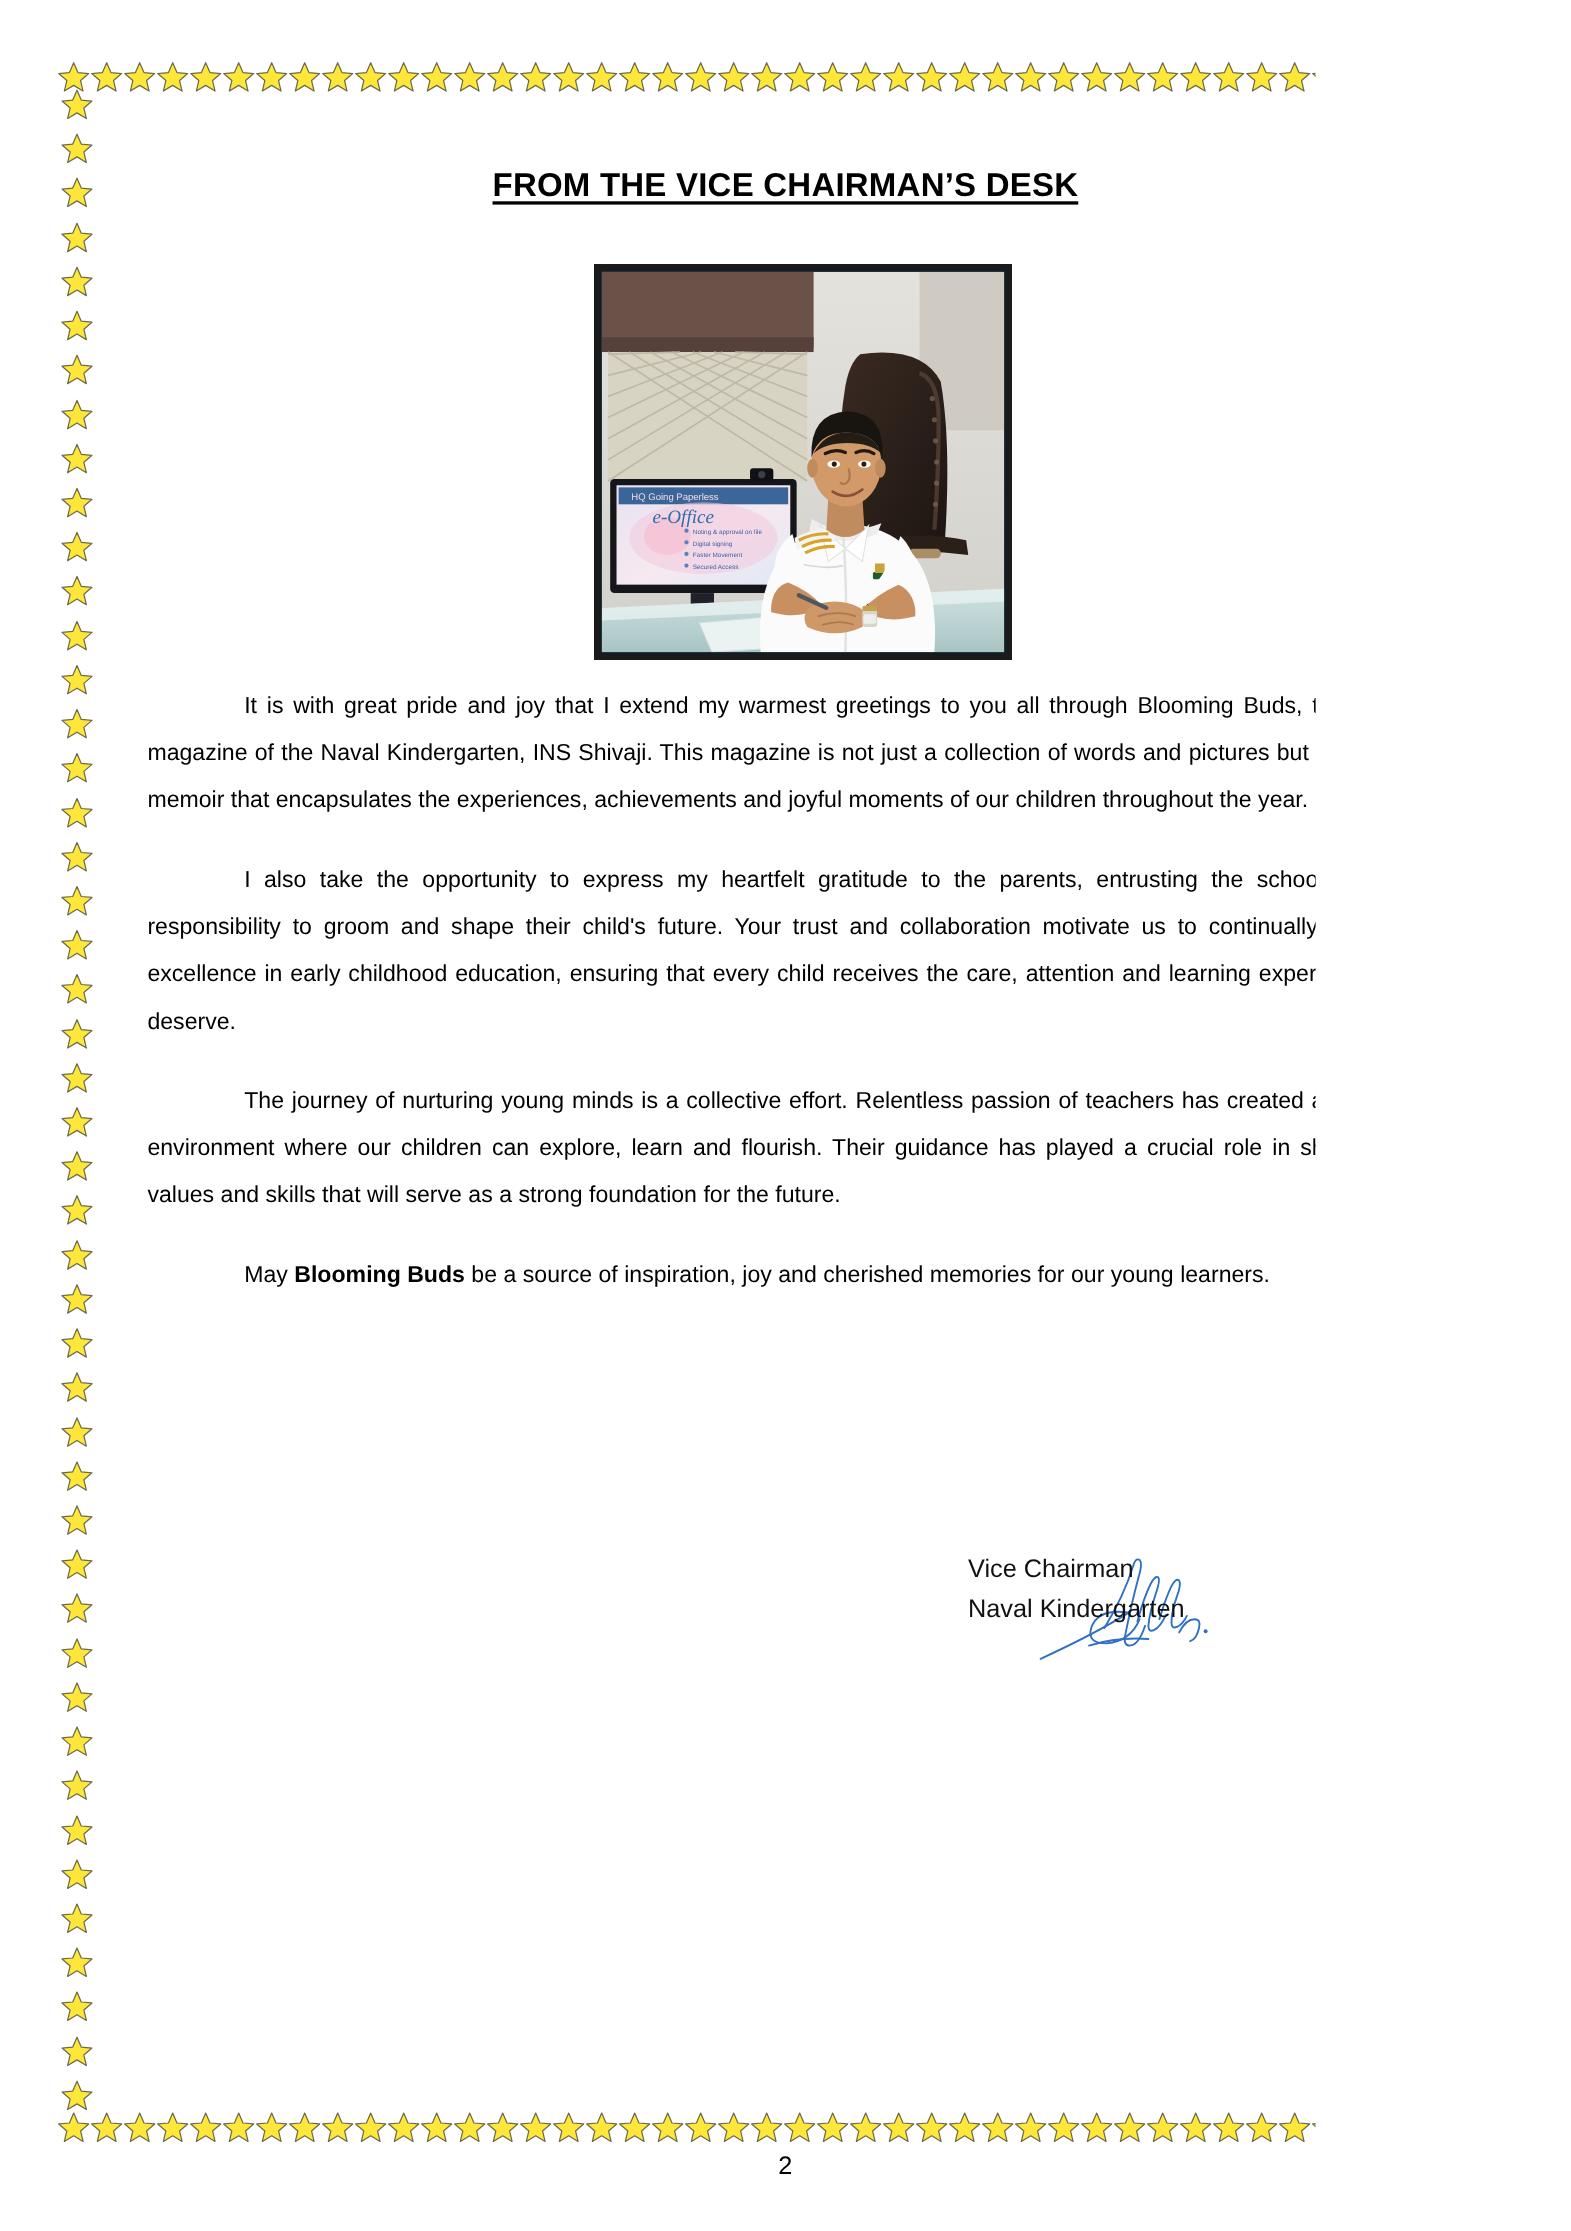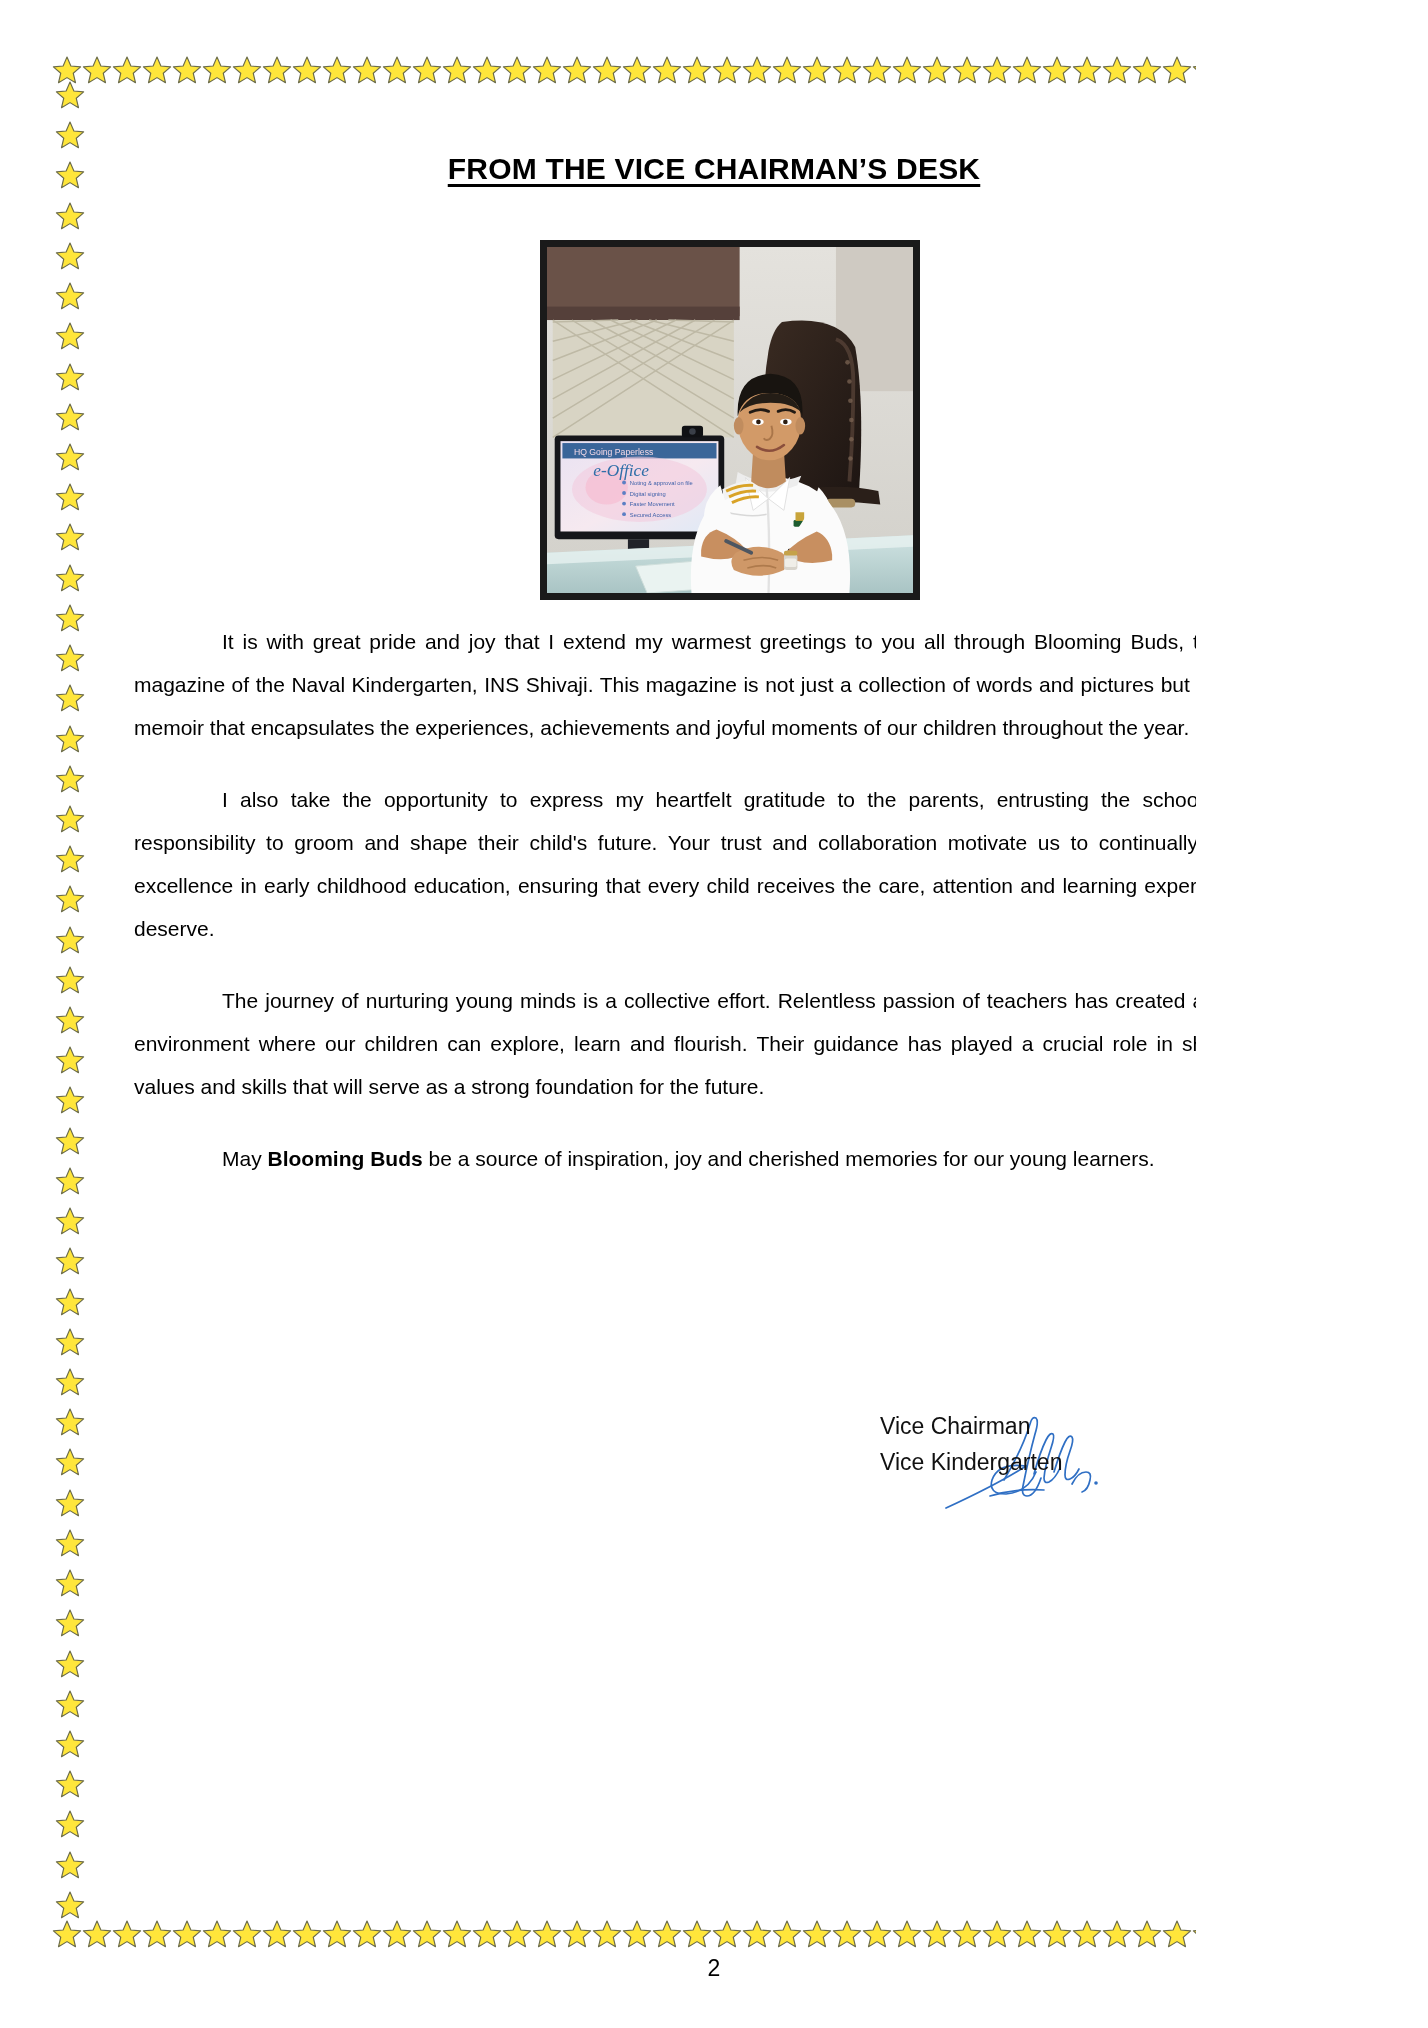--- a/index.html
+++ b/index.html
@@ -852,18 +852,18 @@
         <path d="M124 72 q6 -20 11 -30 q4 -8 7 -5 q2 3 -2 14 q-5 14 -5 24 q0 6 5 4 q5 -2 9 -10"></path>
         <path d="M142 84 q6 -12 14 -12 q6 0 4 8 q-2 10 -8 12"></path>
         <circle cx="166" cy="83" r="1.8" fill="#2f6fc4" stroke="none"></circle>
         <path d="M60 96 q26 -8 54 -6"></path>
       </g>
     </svg>
   </div>
 
   <div class="sign-block">
     <div class="sign-line">Vice Chairman</div>
-    <div class="sign-line">Vice Kindergarten</div>
+    <div class="sign-line">Naval Kindergarten</div>
   </div>
 
   <div class="page-number">2</div>
 
 </div>
 
 </body></html>

